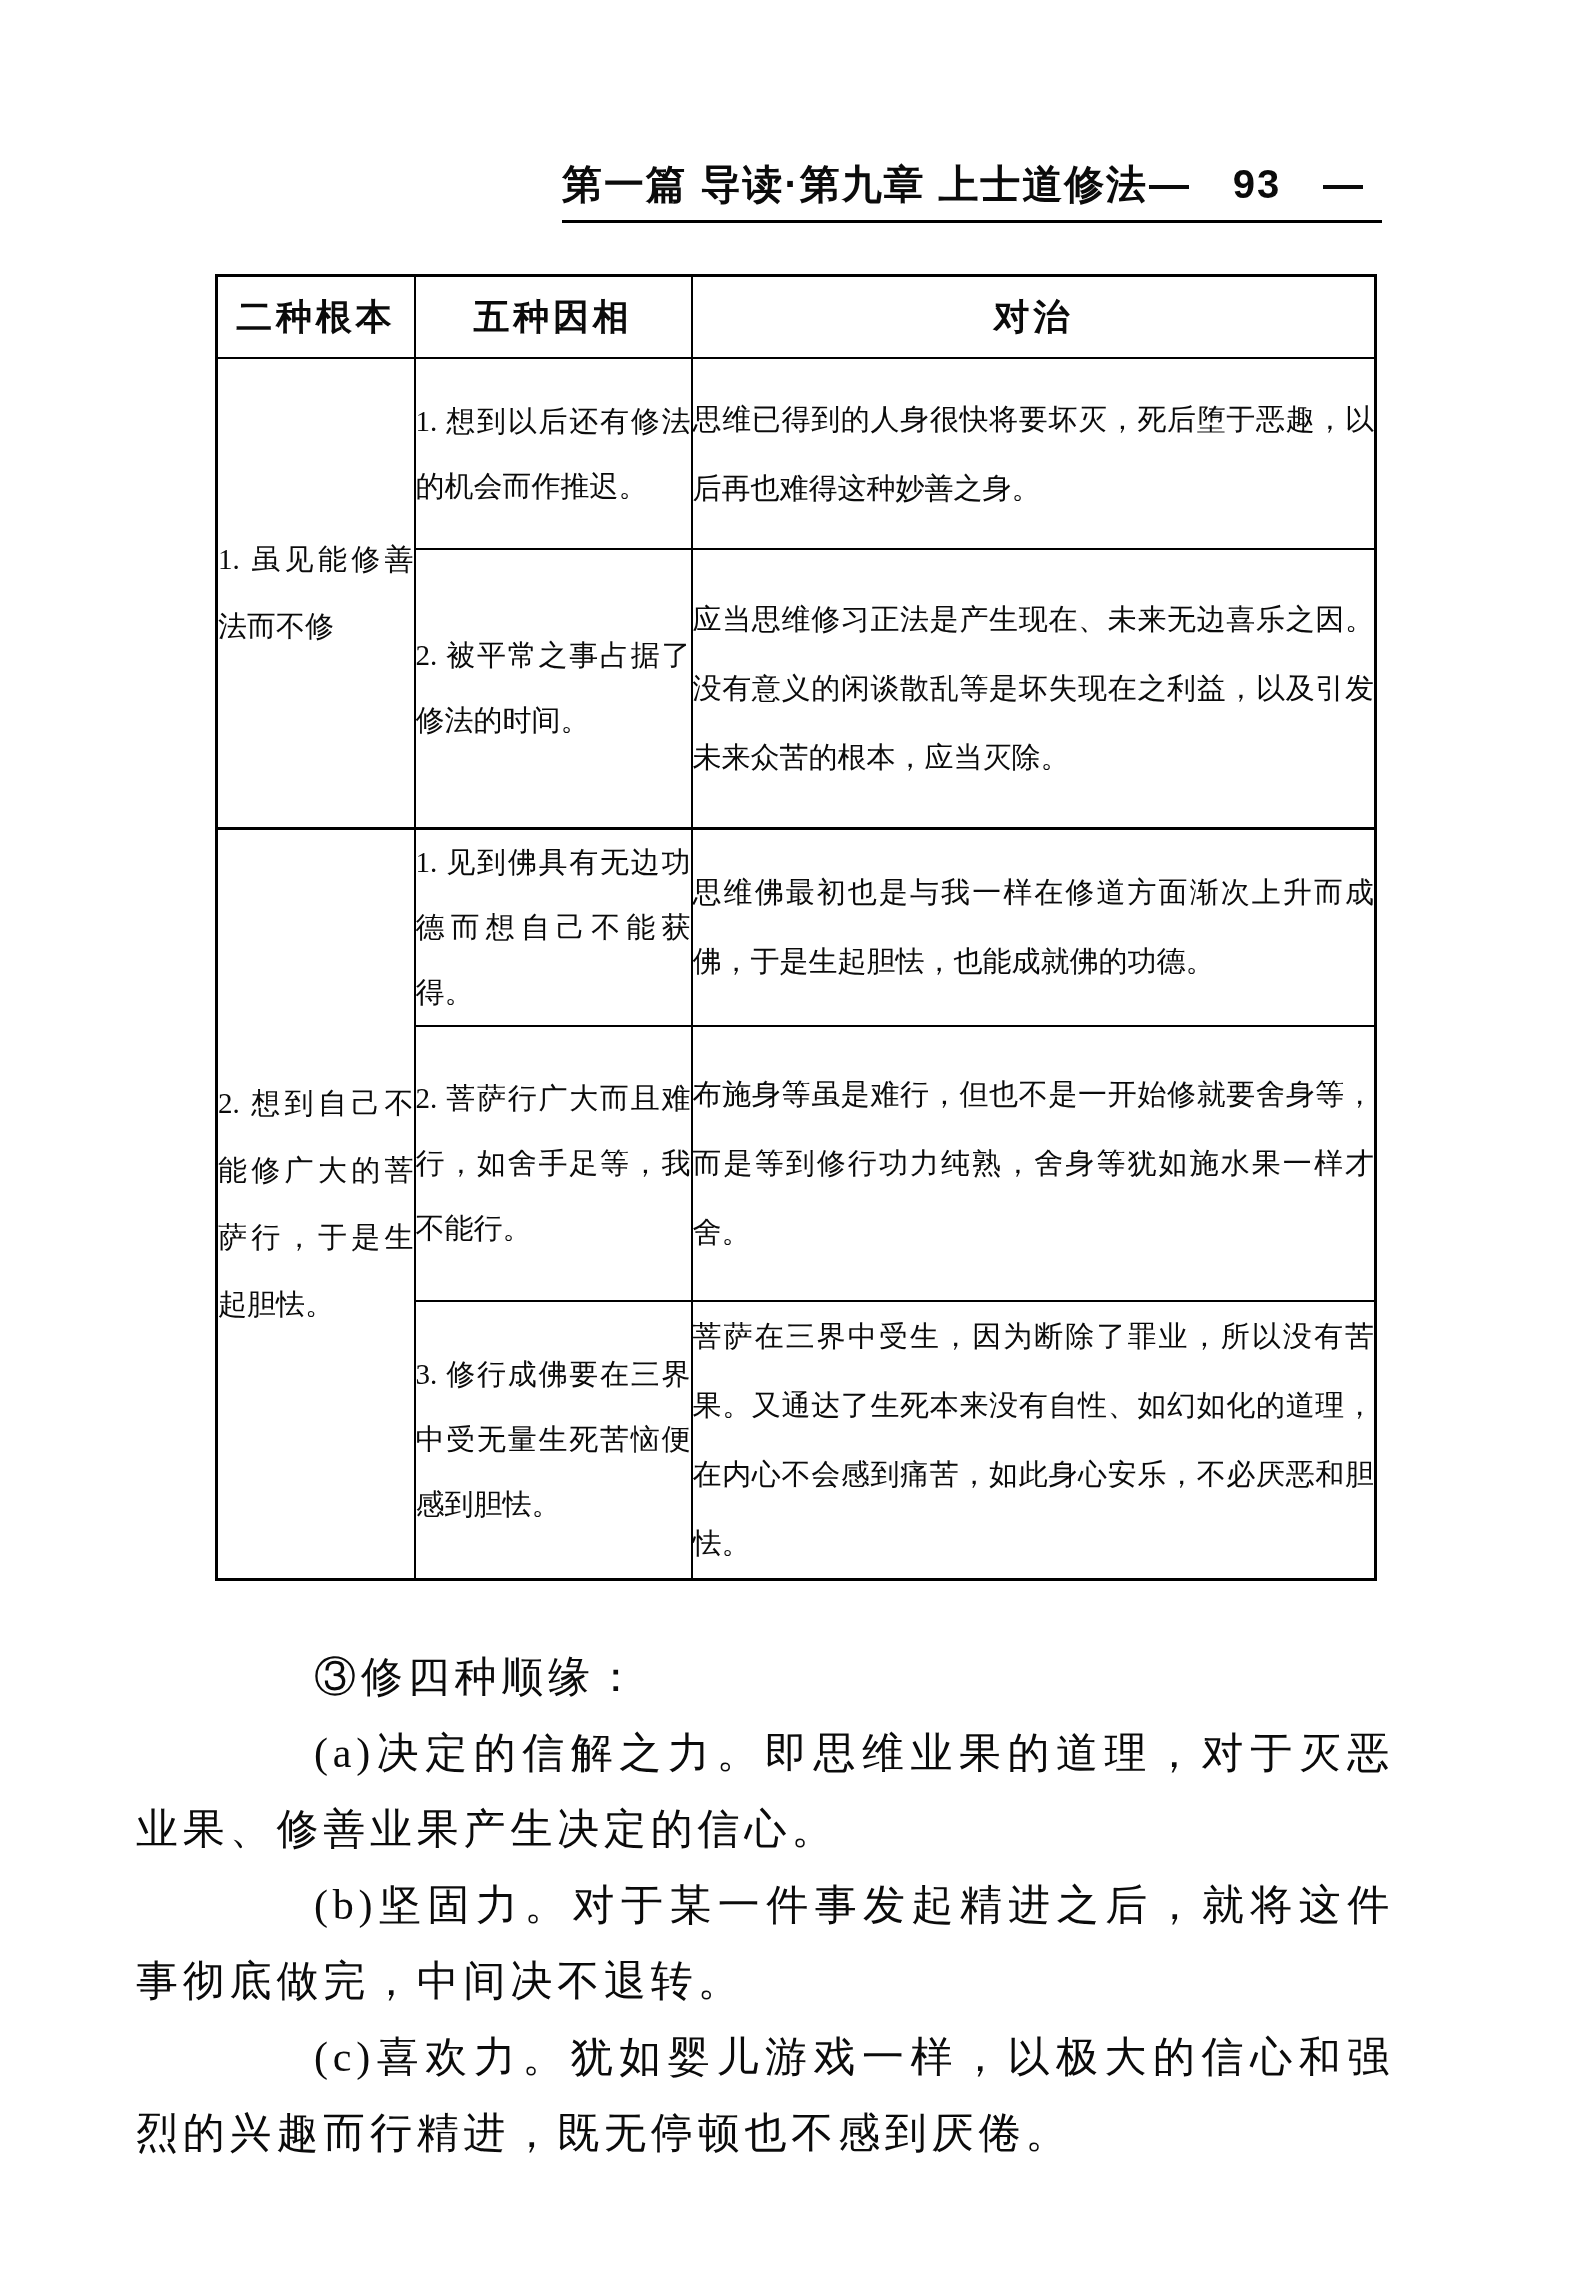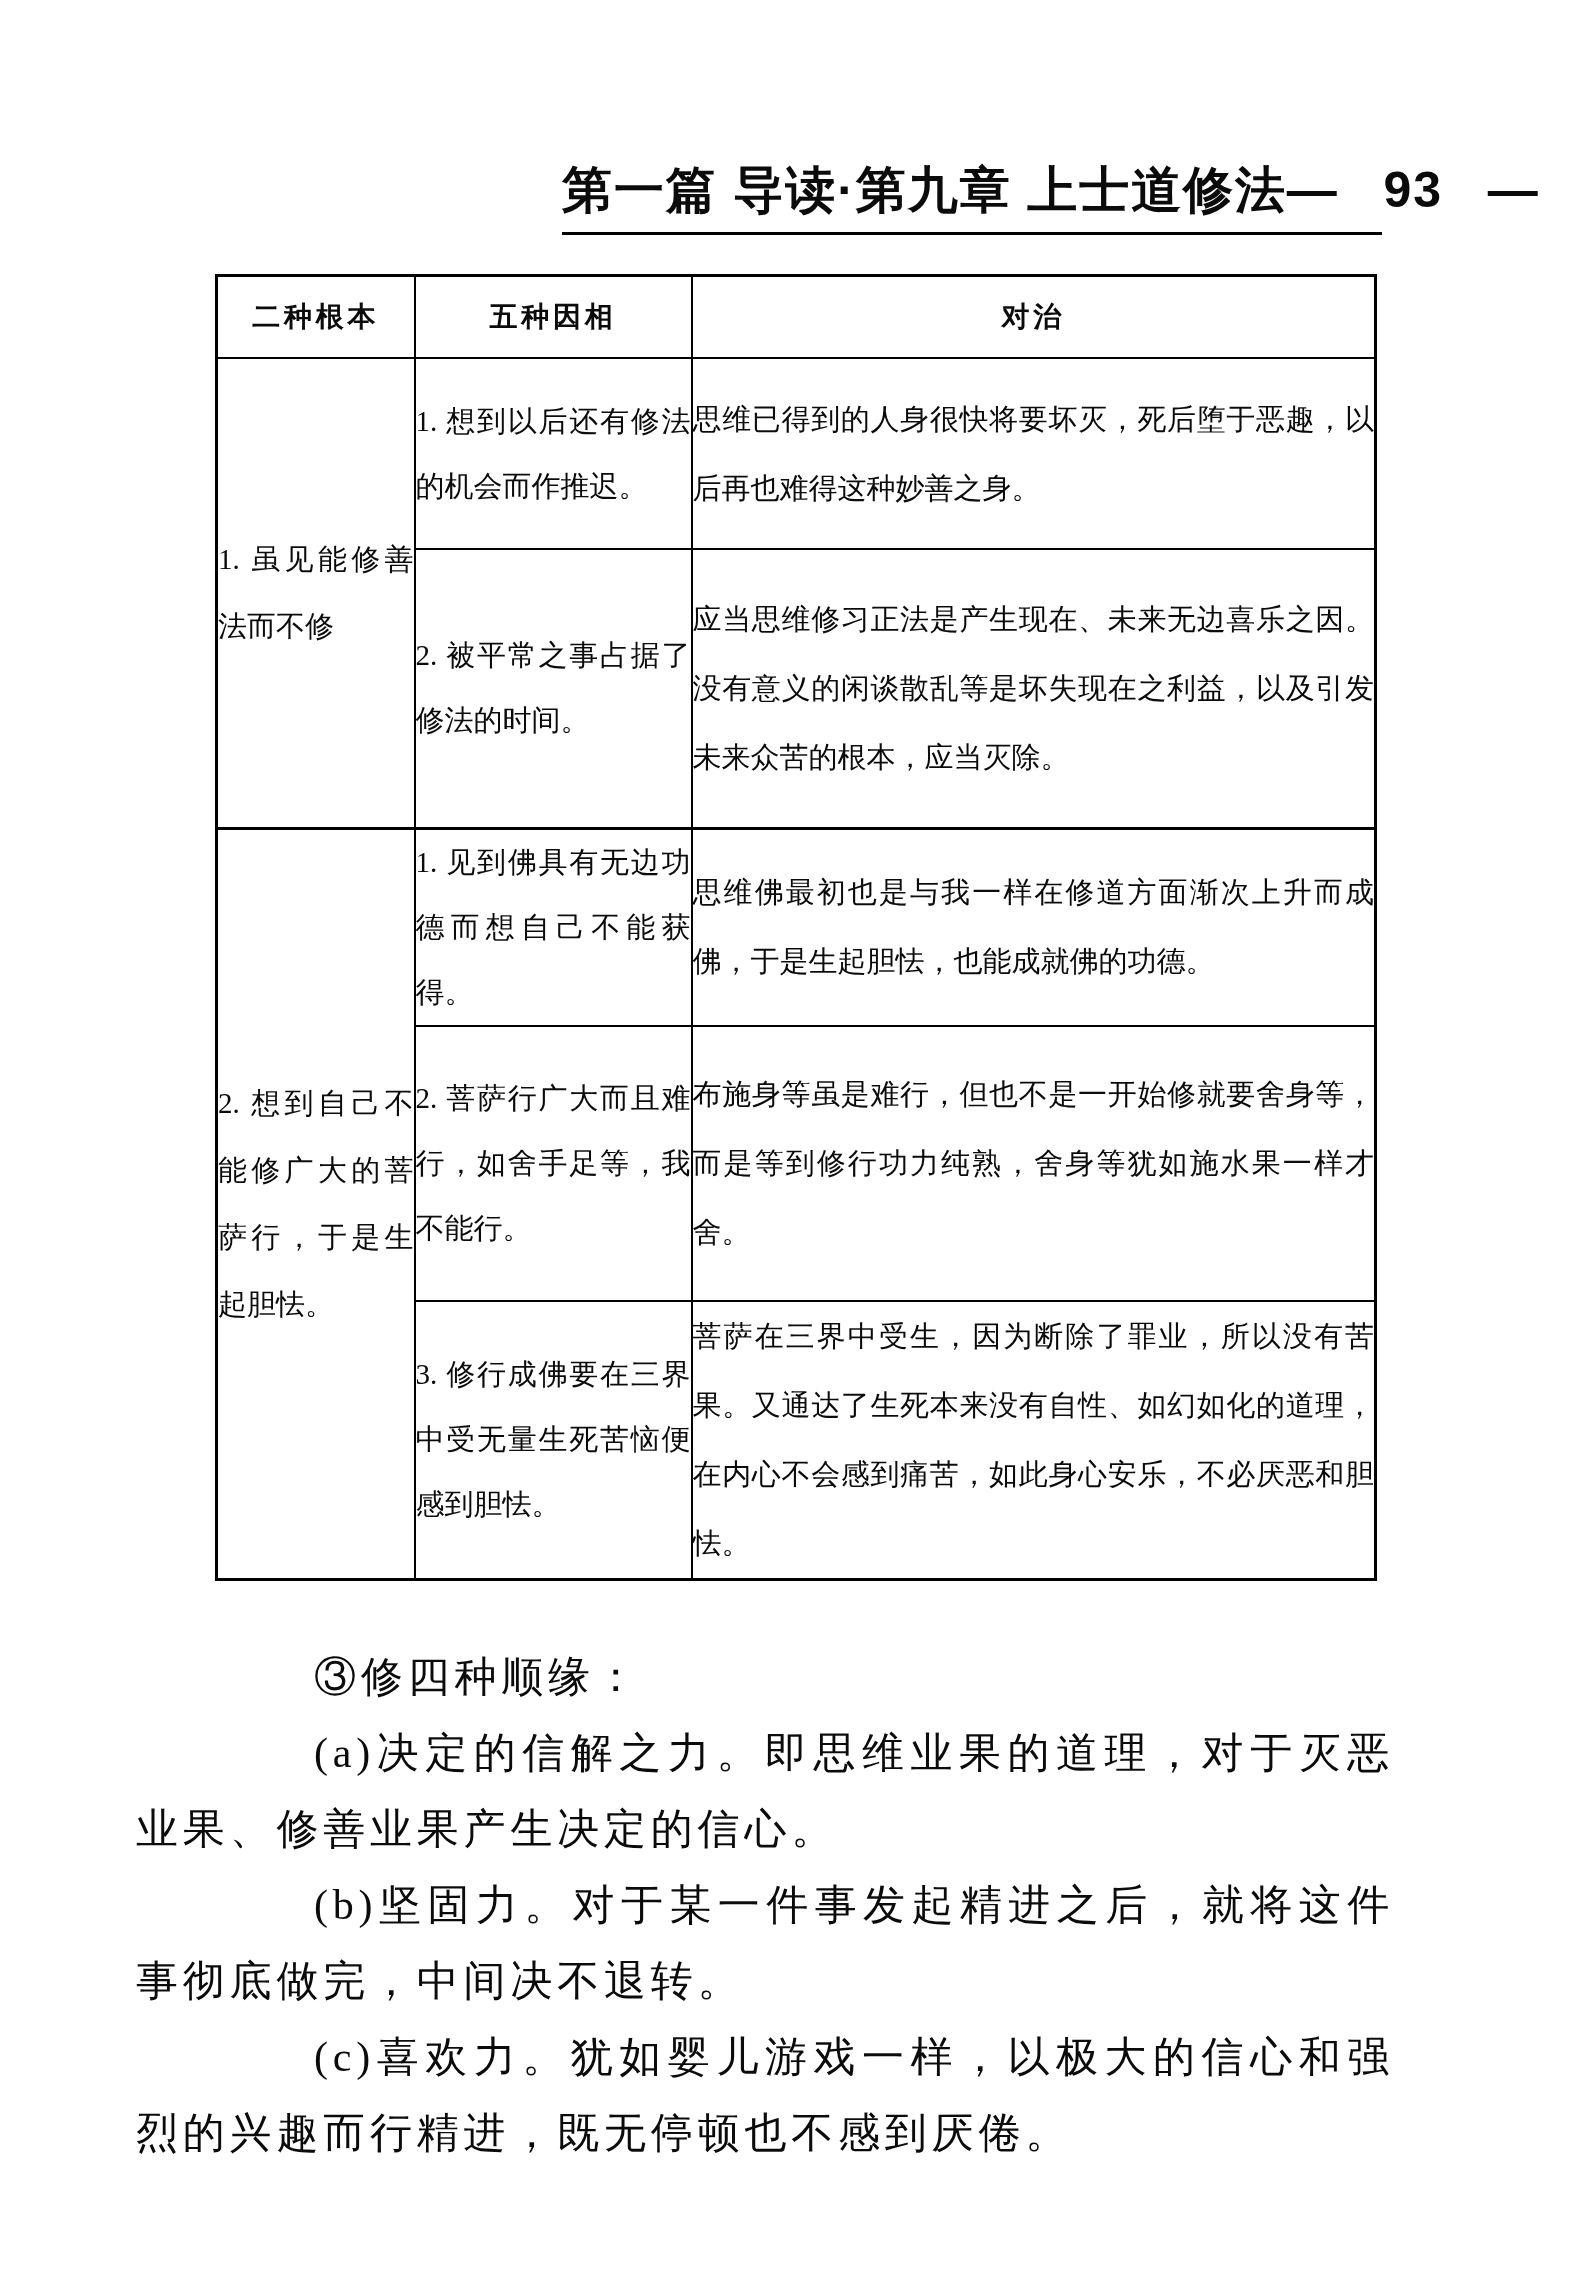--- a/index.html
+++ b/index.html
@@ -15,21 +15,21 @@
 
   
   .running-header{
     position:absolute;
     top:157px;left:562px;width:820px;
     display:flex;align-items:baseline;
     border-bottom:3.8px solid #000;
     padding-bottom:7.6px;
     font-family:"Liberation Sans","DejaVu Sans",sans-serif;
     font-weight:bold;
-    font-size:50px;
+    font-size:40px;
     letter-spacing:1.9px;
     white-space:nowrap;
   }
   .running-header .page-number{
     margin-left:auto;
     margin-right:17px;
     font-weight:bold;
     letter-spacing:1.9px;
     word-spacing:29px;
   }
@@ -46,21 +46,21 @@
     border:2.9px solid #000;
     vertical-align:middle;
     font-size:29px;
     padding:0;
     overflow:hidden;
   }
   .doc-table{border:3.8px solid #000;}
   .doc-table th{
     height:80px;
     font-weight:bold;
-    font-size:28px;
+    font-size:36px;
     text-align:center;
     letter-spacing:3.8px;
   }
   tr.row-1a{height:191px;}
   tr.row-1b{height:279px;}
   tr.row-2a{height:195px;}
   tr.row-2b{height:275px;}
   tr.row-2c{height:272px;}
   tr.row-2a td{border-top:3.8px solid #000;}
 

